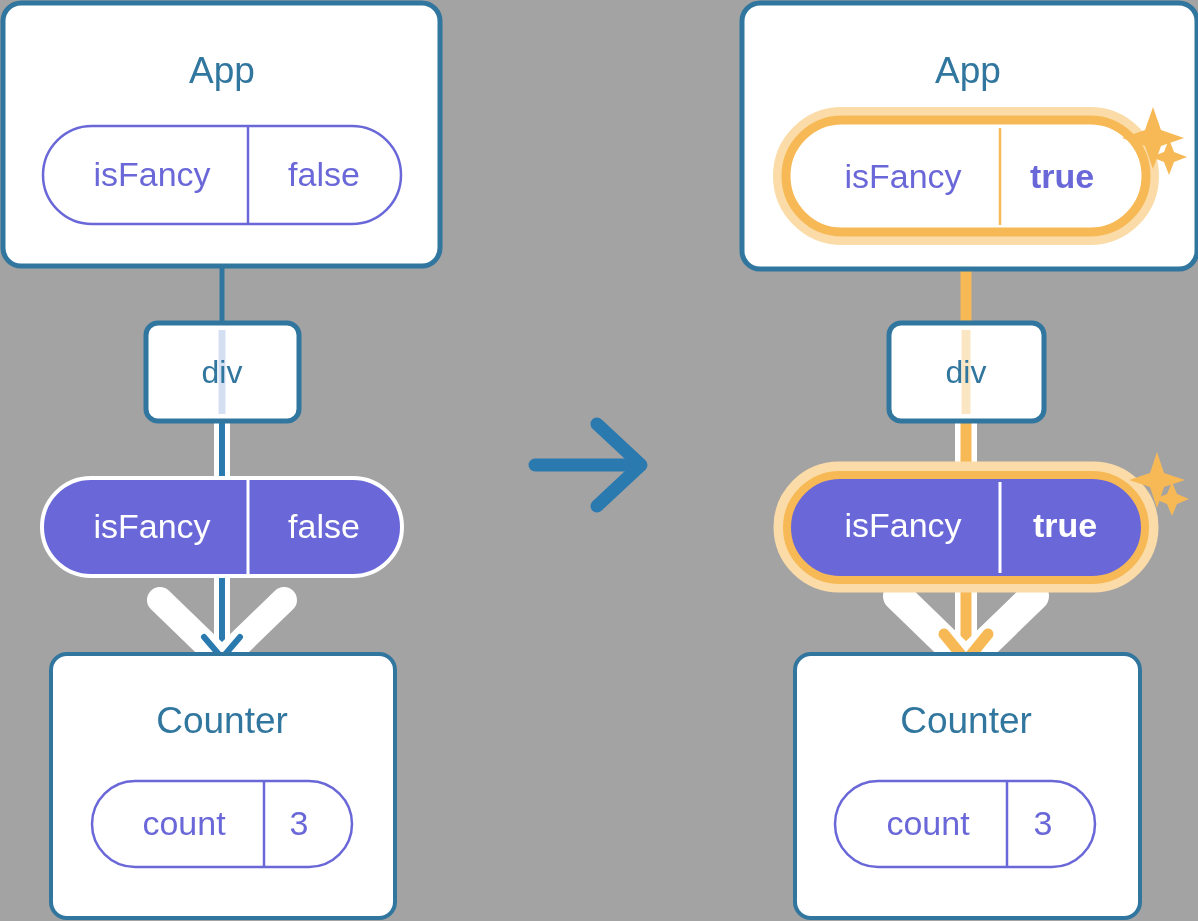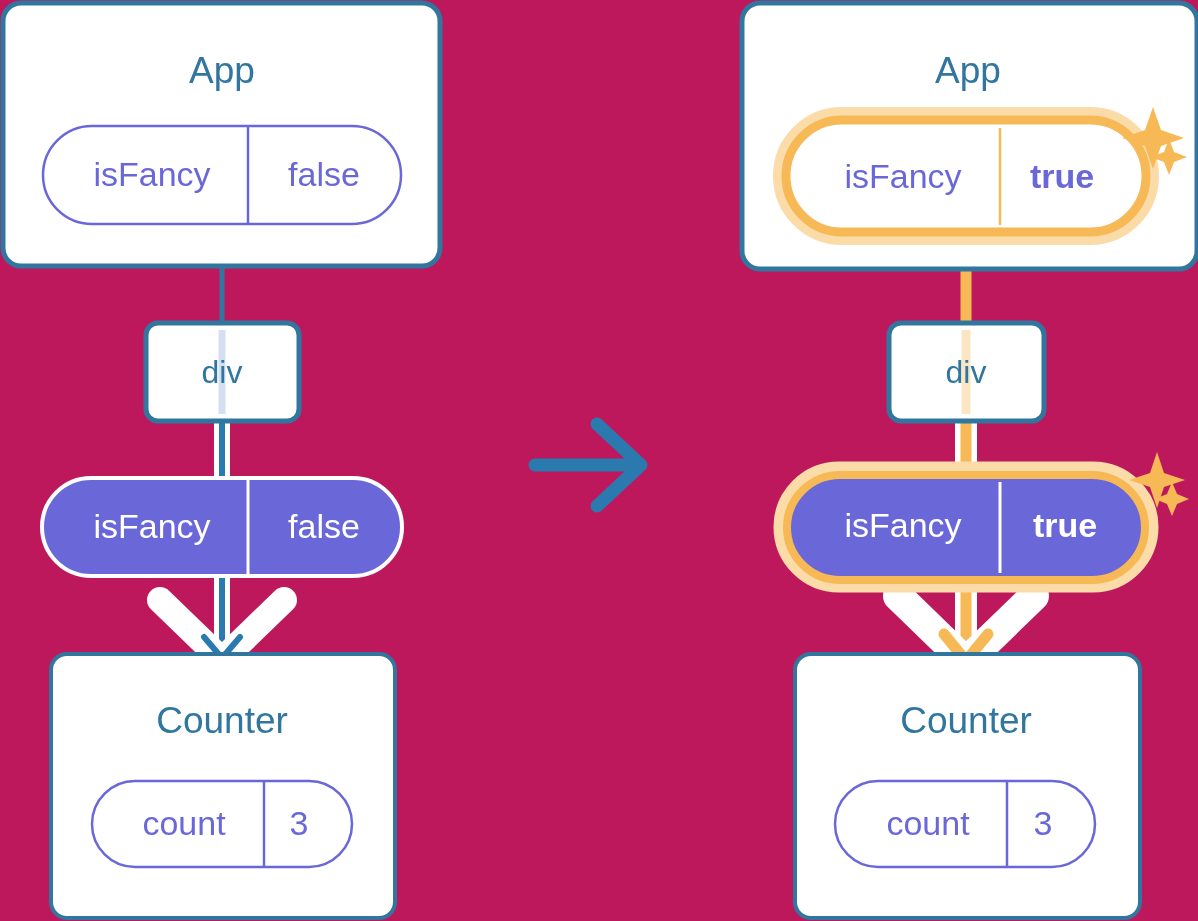--- a/index.html
+++ b/index.html
@@ -10,21 +10,21 @@
   body {
     width: 1198px;
     height: 921px;
     overflow: hidden;
     font-family: "Liberation Sans", sans-serif;
   }
   #stage {
     position: relative;
     width: 1198px;
     height: 921px;
-    background: #be185d;
+    background: #a3a3a3;
   }
   svg#diagram {
     position: absolute;
     top: 0;
     left: 0;
     width: 1198px;
     height: 921px;
     display: block;
   }
   .box-title {

